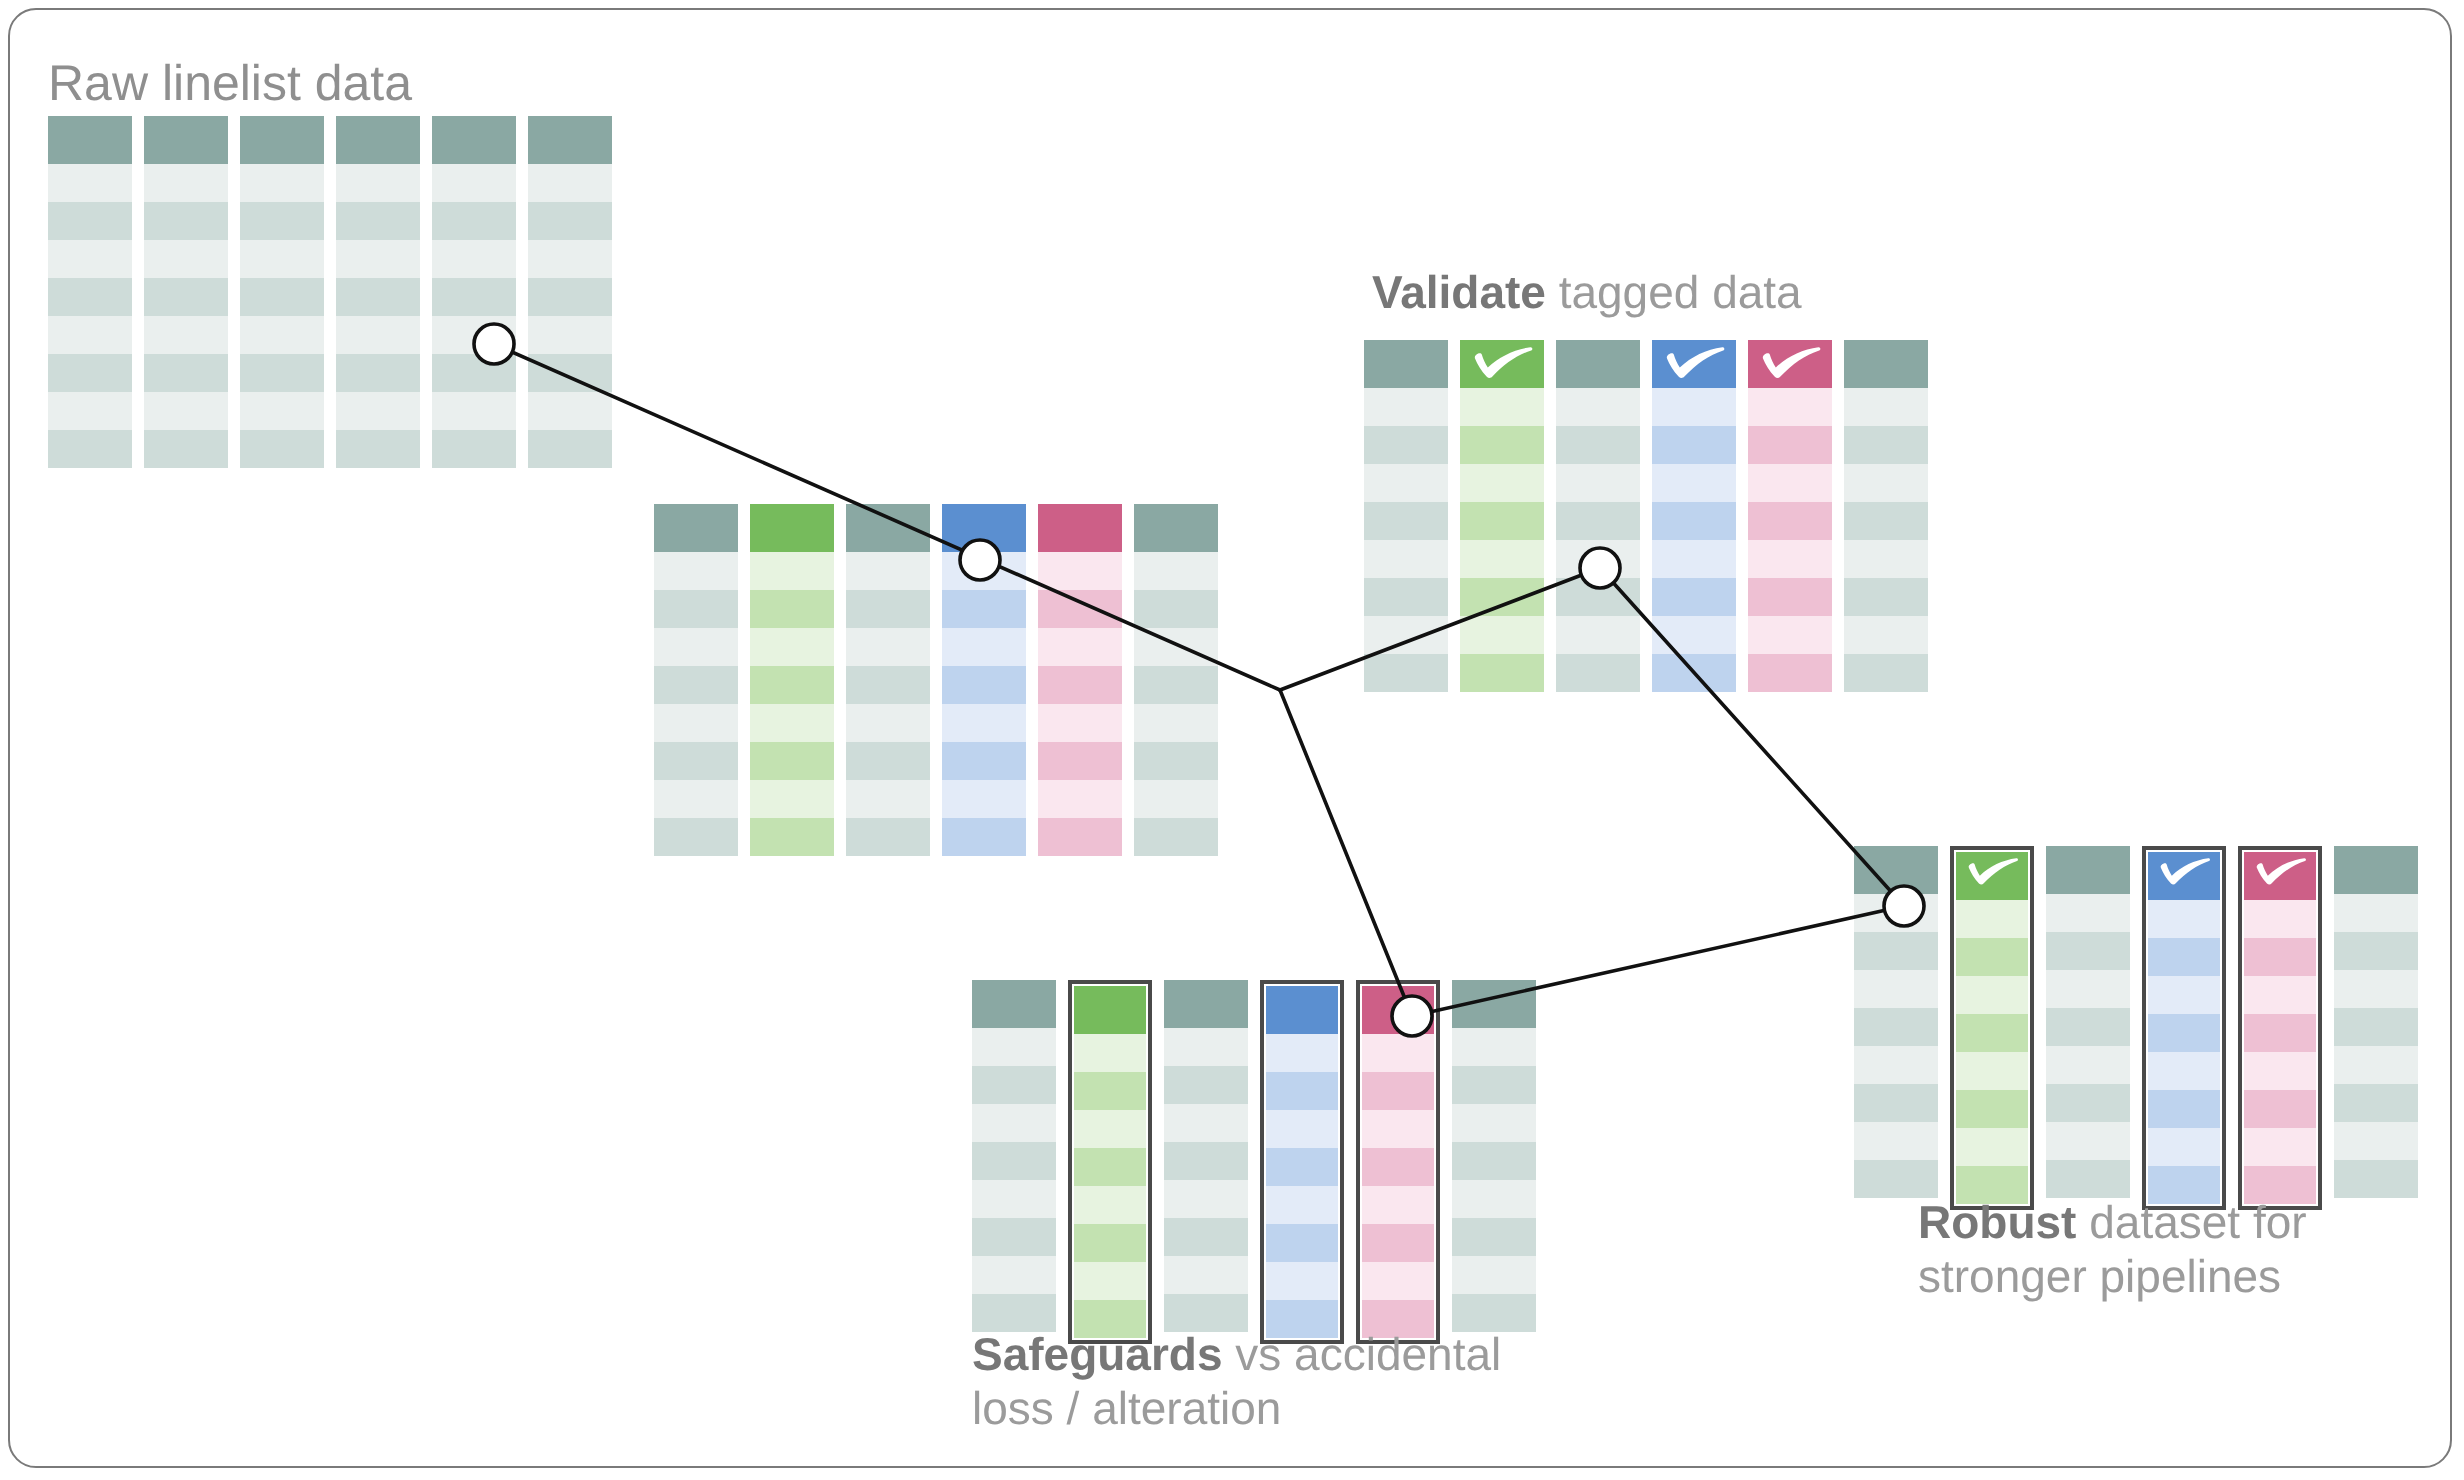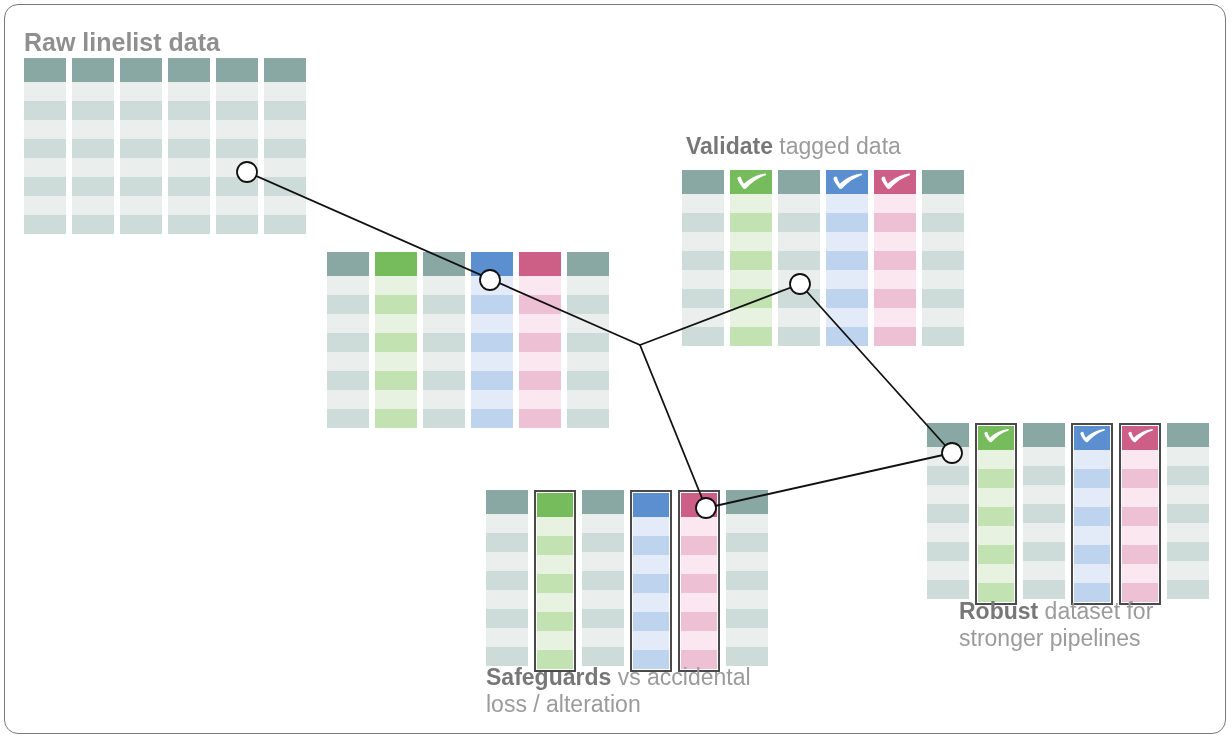--- a/index.html
+++ b/index.html
@@ -443,20 +443,20 @@
       <path d="M 800 284 L 952 453" fill="none" stroke="#111111" stroke-width="1.8" stroke-linecap="round"></path>
       <path d="M 640 345 L 706 508" fill="none" stroke="#111111" stroke-width="1.8" stroke-linecap="round"></path>
       <path d="M 706 508 L 952 453" fill="none" stroke="#111111" stroke-width="1.8" stroke-linecap="round"></path>
       <circle cx="247" cy="172" r="10" fill="#ffffff" stroke="#111111" stroke-width="1.8"></circle>
       <circle cx="490" cy="280" r="10" fill="#ffffff" stroke="#111111" stroke-width="1.8"></circle>
       <circle cx="800" cy="284" r="10" fill="#ffffff" stroke="#111111" stroke-width="1.8"></circle>
       <circle cx="706" cy="508" r="10" fill="#ffffff" stroke="#111111" stroke-width="1.8"></circle>
       <circle cx="952" cy="453" r="10" fill="#ffffff" stroke="#111111" stroke-width="1.8"></circle>
     </svg>
 
-  <div class="caption cap-raw" id="cap-raw" style="left: 24px; top: 28px; width: 330px; font-weight: bold;"><span>Raw linelist data</span></div>
+  <div class="caption cap-raw" id="cap-raw" style="left: 24px; top: 28px; width: 330px;"><span>Raw linelist data</span></div>
   <div class="caption cap-validate" id="cap-validate" style="left: 686px; top: 133px; width: 340px;"><b>Validate</b><span> tagged data</span></div>
   <div class="caption cap-safe" id="cap-safe" style="left: 486px; top: 664px; width: 400px;"><b>Safeguards</b><span> vs accidental
 loss / alteration</span></div>
   <div class="caption cap-robust" id="cap-robust" style="left: 959px; top: 598px; width: 300px;"><b>Robust</b><span> dataset for
 stronger pipelines</span></div>
 
 </div>
 
 </body></html>

